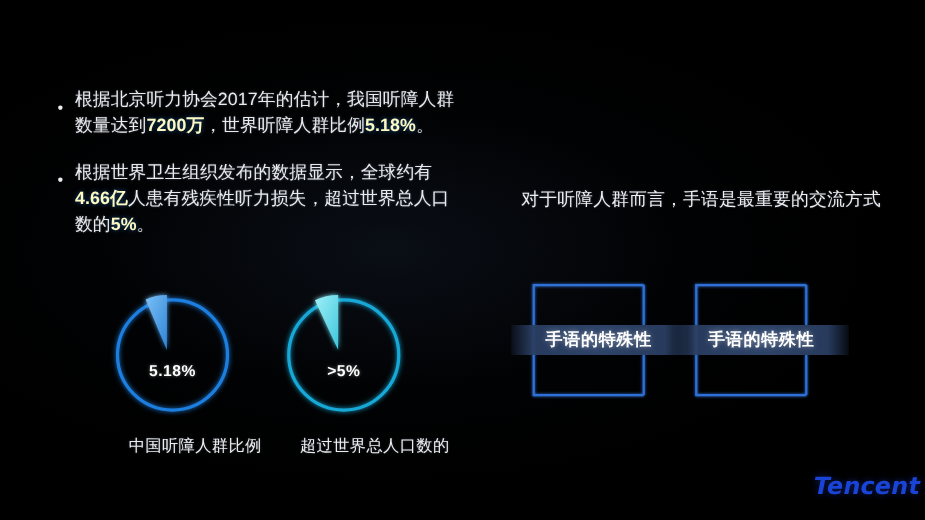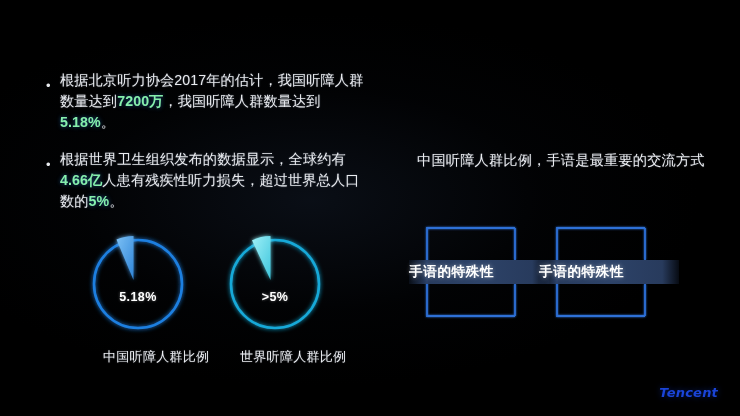--- a/index.html
+++ b/index.html
@@ -49,21 +49,21 @@
   }
   .bullet-text {
     flex: 1 1 auto;
     color: #e9ebef;
     font-size: 14.2px;
     line-height: 1.48;
     letter-spacing: 0.1px;
     text-shadow: 0 0 2px rgba(200,215,240,0.35);
   }
   .hl {
-    color: #86efac;
+    color: #fef9c3;
     font-weight: bold;
     text-shadow: 0 0 4px rgba(47,147,239,0.55);
   }
 
   
   .charts {
     position: absolute;
     left: 78px;
     top: 232px;
     width: 285px;
@@ -137,54 +137,55 @@
   .frame.one { left: 8px; }
   .frame.two { left: 138px; }
   .frame svg { display: block; overflow: visible; }
   .frame-label {
     position: absolute;
     left: -16px;
     top: 34px;
     width: 140px;
     height: 24px;
     line-height: 24px;
+    text-align: center;
     color: #ffffff;
     font-size: 13.6px;
     font-weight: bold;
     letter-spacing: 0.6px;
     white-space: nowrap;
     background: linear-gradient(90deg, rgba(28,44,74,0.25) 0%, rgba(42,62,98,0.95) 12%, rgba(46,68,106,0.98) 50%, rgba(42,62,98,0.95) 88%, rgba(28,44,74,0.25) 100%);
     text-shadow: 0 0 4px rgba(255,255,255,0.45);
   }
 
   
   .logo {
     position: absolute;
-    right: 22px;
+    right: 4px;
     bottom: 16px;
     color: #1a44d8;
     font-family: "DejaVu Sans", sans-serif;
     font-style: italic;
     font-weight: bold;
-    font-size: 13px;
+    font-size: 19px;
     letter-spacing: 0.2px;
     text-shadow: 0 0 6px rgba(26,68,216,0.45);
   }
 </style>
 </head>
 <body>
 
 <div id="slide">
 
   <div class="bullets">
 
     <div class="bullet-row">
       <span class="bullet-dot">•</span>
       <span class="bullet-text">
-        <span>根据北京听力协会2017年的估计，我国听障人群数量达到</span><span class="hl">7200万</span><span>，我国听障人群数量达到</span><span class="hl">5.18%</span><span>。</span>
+        <span>根据北京听力协会2017年的估计，我国听障人群数量达到</span><span class="hl">7200万</span><span>，世界听障人群比例</span><span class="hl">5.18%</span><span>。</span>
       </span>
     </div>
 
     <div class="bullet-row">
       <span class="bullet-dot">•</span>
       <span class="bullet-text">
         <span>根据世界卫生组织发布的数据显示，全球约有</span><span class="hl">4.66亿</span><span>人患有残疾性听力损失，超过世界总人口数的</span><span class="hl">5%</span><span>。</span>
       </span>
     </div>
 
@@ -235,26 +236,26 @@
               <stop offset="100%" stop-color="#3fc6dd"></stop>
             </linearGradient>
           </defs>
           <circle cx="50" cy="52" r="44" fill="none" stroke="#19a9d8" stroke-width="2.6" filter="url(#glowB)"></circle>
           <g filter="url(#glowB)" transform="translate(-4.5,-4.0)">
             <path d="M 50 52 L 31.5 12.2 A 44 44 0 0 1 50 8 Z" fill="url(#wedgeB)"></path>
           </g>
         </svg>
         <div class="donut-label">&gt;5%</div>
       </div>
-      <div class="chart-caption">世界听障人群比例</div>
+      <div class="chart-caption">超过世界总人口数的</div>
     </div>
 
   </div>
 
-  <div class="right-head">中国听障人群比例，手语是最重要的交流方式</div>
+  <div class="right-head">对于听障人群而言，手语是最重要的交流方式</div>
 
   <div class="frames">
 
     <div class="frame one">
       <svg width="92" height="92" viewBox="0 0 92 92" aria-hidden="true">
         <defs>
           <filter id="glowF1" x="-50%" y="-50%" width="200%" height="200%">
             <feGaussianBlur stdDeviation="1.3" result="b"></feGaussianBlur>
             <feMerge>
                 <feMergeNode in="b"></feMergeNode>

